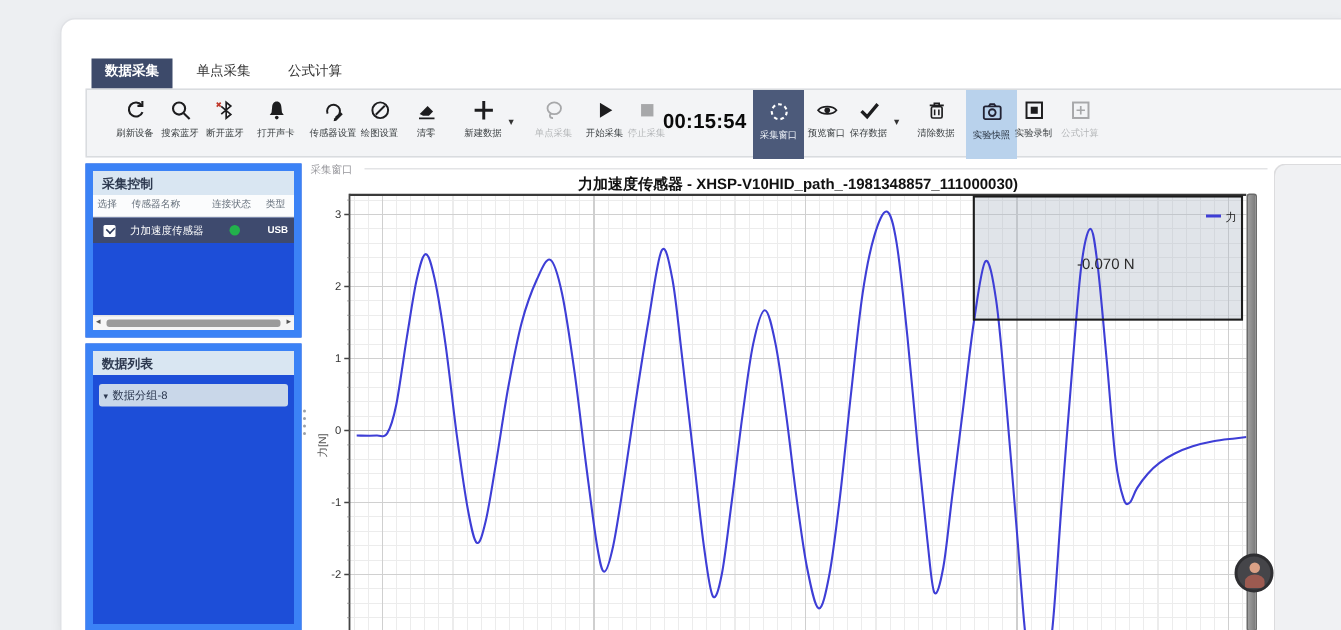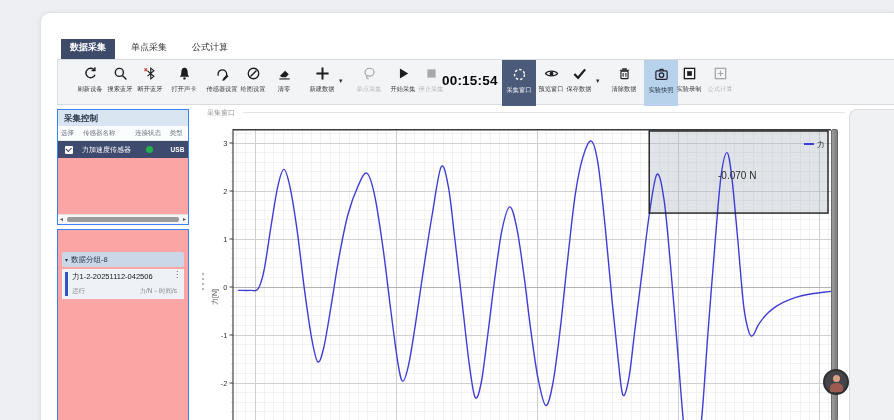--- a/index.html
+++ b/index.html
@@ -21,21 +21,21 @@
   .tlabel{display:block;font-size:6.5px;color:#3c4043;white-space:nowrap;transform:scale(.96)}
   .tblock{position:absolute;top:0;width:34px;height:46px;text-align:center;box-sizing:border-box;padding-top:6px;cursor:pointer}
   .tblock .tlabel{color:#eef2f8}
   .tblock.light .tlabel{color:#222c3a}
   .disabled{opacity:.35}
   .caret{position:absolute;top:17px;font-size:7px;color:#333;cursor:pointer}
   .timer{position:absolute;left:384px;top:13px;width:58px;font-weight:bold;font-size:13.5px;
          letter-spacing:.2px;color:#0a0a0a;text-align:left}
   
   .leftcol{position:absolute;left:16px;top:96px;width:144px;bottom:0}
-  .panel{position:absolute;left:0;right:12px;background:#fca5a5;border:1px solid #3b82f6;box-sizing:border-box}
+  .panel{position:absolute;left:0;right:0;background:#1d4ed8;border:5px solid #3b82f6;box-sizing:border-box}
   .p1{top:0;height:116px}
   .p2{top:120px;bottom:0}
   .phead{height:16px;background:#d9e6f2;font-size:8.5px;font-weight:bold;color:#2e3a50;
          line-height:16px;padding-left:6px}
   .thead{display:flex;height:14px;border-bottom:1px solid #e4e7ea;background:#fbfcfd}
   .thead span{font-size:6.5px;color:#66707c;line-height:14px;padding-left:3px;box-sizing:border-box;white-space:nowrap}
   .trow{display:flex;height:17px;color:#fff;align-items:center}
   .ccell{display:flex;align-items:center;justify-content:center;box-sizing:border-box}
   .cb{width:8px;height:8px;background:#fff;border-radius:1px;position:relative;cursor:pointer}
   .cb:after{content:"";position:absolute;left:1.5px;top:1.5px;width:4px;height:2.5px;
@@ -270,42 +270,37 @@
           </span>
           <span class="ccell stype" style="width: 23px;">USB</span>
         </div>
       <div class="hscroll">
         <span class="la">◂</span>
         <span class="thumb"></span>
         <span class="ra">▸</span>
       </div>
     </div>
     <div class="panel p2">
+      <div class="phead">数据列表</div>
       <div class="groupbar">
         <span class="gcaret">▾</span><span>数据分组-8</span>
-      </div>
-      <div class="ditem">
-        <span class="dbar" id="dbar" style="background: rgb(49, 83, 199);"></span>
-        <span class="dtitle">力1-2-20251112-042506</span>
-        <span class="dmenu">⋮</span>
-        <span class="dstatus">运行</span>
-        <span class="daxes">力/N－时间/s</span>
       </div>
     </div>
   </div>
 
   <div class="splitdots">
       <i></i>
       <i></i>
       <i></i>
       <i></i>
     </div>
 
   <span class="chartlbl">采集窗口</span>
   <div class="grouphair"></div>
+  <div class="charttitle">力加速度传感器 - XHSP-V10HID_path_-1981348857_111000030)</div>
 
   <svg id="plot" viewBox="-24 0 622 292" preserveAspectRatio="none">
       <g shape-rendering="crispEdges">
         <line x1="3.2" y1="0" x2="3.2" y2="292" stroke="#ececec" stroke-width="0.7"></line>
         <line x1="12.600000000000001" y1="0" x2="12.600000000000001" y2="292" stroke="#ececec" stroke-width="0.7"></line>
         <line x1="31.4" y1="0" x2="31.4" y2="292" stroke="#ececec" stroke-width="0.7"></line>
         <line x1="40.8" y1="0" x2="40.8" y2="292" stroke="#ececec" stroke-width="0.7"></line>
         <line x1="50.199999999999996" y1="0" x2="50.199999999999996" y2="292" stroke="#ececec" stroke-width="0.7"></line>
         <line x1="59.599999999999994" y1="0" x2="59.599999999999994" y2="292" stroke="#ececec" stroke-width="0.7"></line>
         <line x1="69" y1="0" x2="69" y2="292" stroke="#ececec" stroke-width="0.7"></line>

